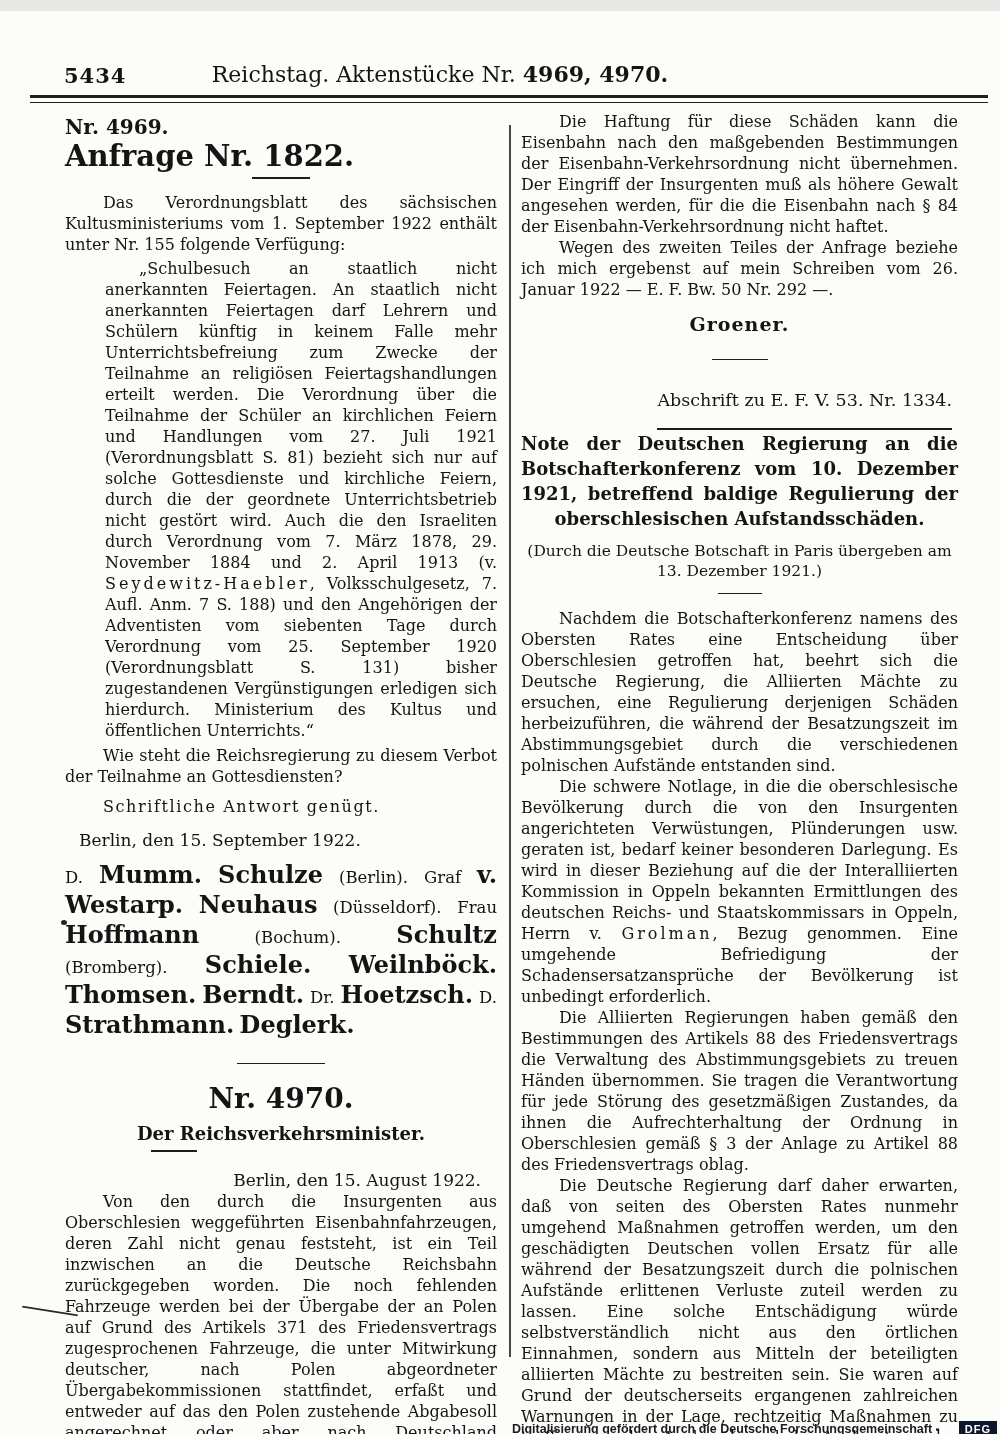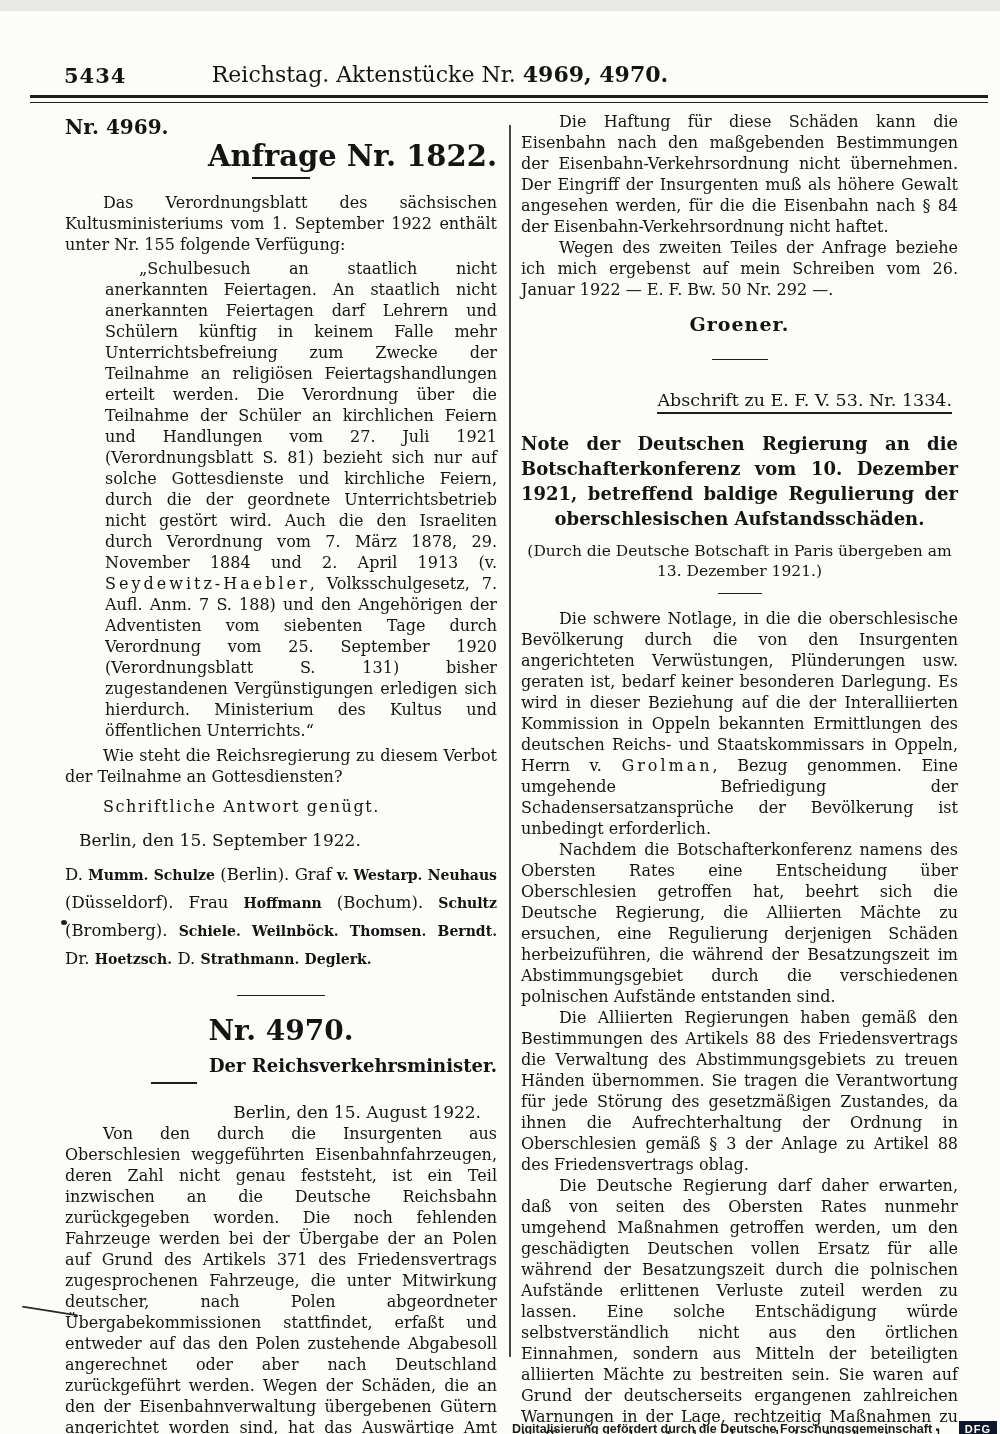--- a/index.html
+++ b/index.html
@@ -21,40 +21,40 @@
     border-top:3px solid #1d1d1d;border-bottom:1px solid #1d1d1d;}
   
   .col{position:absolute;top:102px;font-size:16px;line-height:21px;text-align:justify;}
   .col-left{left:65px;width:432px;}
   .col-right{left:521px;width:437px;top:100px;}
   .v-divider{position:absolute;left:509px;top:114px;width:2px;height:1232px;background:#474747;}
   p{margin:0;}
   .ind{text-indent:38px;}
   
   .num-head{margin:4px 0 8px;text-align:left;font-size:20px;font-weight:bold;}
-  .big-title{margin:0;text-align:right;font-size:29px;font-weight:bold;}
+  .big-title{margin:0;text-align:left;font-size:29px;font-weight:bold;}
   .hr-short{height:0;border:none;border-top:2px solid #1d1d1d;width:58px;margin:10px auto 13px;}
   .quote{margin:3px 0 4px 40px;text-indent:34px;}
   .answer{margin-top:9px;text-indent:38px;letter-spacing:1.6px;}
   .dateline{margin-top:13px;font-size:17px;text-indent:14px;text-align:left;}
   .signatures{margin-top:10px;line-height:27px;font-size:16.5px;text-align:justify;}
-  .signatures b{font-size:14px;}
+  .signatures b{font-size:24px;}
   
   .hr-mid{height:0;border:none;border-top:1.5px solid #1d1d1d;width:88px;margin:22px auto 24px;}
   .num-head2{margin:0 0 14px;text-align:center;font-size:28px;font-weight:bold;}
-  .minister{font-size:18px;font-weight:bold;text-align:right;}
+  .minister{font-size:18px;font-weight:bold;text-align:center;}
   .minister-underline{width:46px;height:2px;background:#1d1d1d;margin:6px 0 0 86px;}
   .dateline-right{margin-top:18px;font-size:17px;text-align:right;padding-right:16px;}
   .first-para{margin-top:12px;}
   .sperr{letter-spacing:3px;}
   
   .groener{margin-top:14px;text-align:center;font-weight:bold;font-size:19px;letter-spacing:1px;}
   .hr-g{height:0;border:none;border-top:1.5px solid #1d1d1d;width:56px;margin:24px auto 30px;}
   .abschrift{text-align:right;font-size:17.5px;margin:0 0 20px;padding-right:6px;text-indent:0;}
-  .abschrift span{border-bottom:2px solid #1d1d1d;padding-bottom:2px;text-align:center;}
+  .abschrift span{border-bottom:2px solid #1d1d1d;padding-bottom:18px;text-align:center;}
   .note-heading{font-size:18px;line-height:25px;font-weight:bold;text-align:justify;text-align-last:center;margin:0 0 10px;}
   .note-sub{font-size:15.5px;line-height:20px;text-align:center;margin:0 0 12px;text-indent:0;}
   .hr-n{height:0;border:none;border-top:1.5px solid #1d1d1d;width:44px;margin:0 auto 14px;}
   
   .artifact-dot{position:absolute;left:61px;top:909px;width:6px;height:5px;border-radius:50%;background:#222;}
   .artifact-stroke{position:absolute;left:22px;top:1299px;width:56px;height:2px;background:#2a2a2a;transform:rotate(9deg);}
   
   .footer{position:absolute;right:3px;top:1410px;display:flex;align-items:center;gap:19px;
     font-family:"Liberation Sans", sans-serif;font-size:12.5px;font-weight:bold;color:#1a1a1a;}
   .dfg-logo{display:inline-block;background:#0f172a;color:#fff;font-size:11px;font-weight:bold;
@@ -161,24 +161,24 @@
 
     <p class="groener">Groener.</p>
     <hr class="hr-g">
 
     <p class="abschrift"><span>Abschrift zu E. F. V. 53. Nr. 1334.</span></p>
 
     <p class="note-heading">Note der Deutschen Regierung an die Botschafterkonferenz vom 10. Dezember 1921, betreffend baldige Regulierung der oberschlesischen Aufstandsschäden.</p>
     <p class="note-sub">(Durch die Deutsche Botschaft in Paris übergeben am 13. Dezember 1921.)</p>
     <hr class="hr-n">
 
+    <p class="ind">Nachdem die Botschafterkonferenz namens des Obersten Rates eine Entscheidung über Oberschlesien getroffen hat, beehrt sich die Deutsche Regierung, die Alliierten Mächte zu ersuchen, eine Regulierung derjenigen Schäden herbeizuführen, die während der Besatzungszeit im Abstimmungsgebiet durch die verschiedenen polnischen Aufstände entstanden sind.</p>
+
     <p class="ind"><span>Die schwere Notlage, in die die oberschlesische Bevölkerung durch die von den Insurgenten angerichteten Verwüstungen, Plünderungen usw. geraten ist, bedarf keiner besonderen Darlegung. Es wird in dieser Beziehung auf die der Interalliierten Kommission in Oppeln bekannten Ermittlungen des deutschen Reichs- und Staatskommissars in Oppeln, Herrn v.</span>
       <span class="sperr">Grolman</span><span>, Bezug genommen. Eine umgehende Befriedigung der Schadensersatzansprüche der Bevölkerung ist unbedingt erforderlich.</span></p>
-
-    <p class="ind">Nachdem die Botschafterkonferenz namens des Obersten Rates eine Entscheidung über Oberschlesien getroffen hat, beehrt sich die Deutsche Regierung, die Alliierten Mächte zu ersuchen, eine Regulierung derjenigen Schäden herbeizuführen, die während der Besatzungszeit im Abstimmungsgebiet durch die verschiedenen polnischen Aufstände entstanden sind.</p>
 
     <p class="ind">Die Alliierten Regierungen haben gemäß den Bestimmungen des Artikels 88 des Friedensvertrags die Verwaltung des Abstimmungsgebiets zu treuen Händen übernommen. Sie tragen die Verantwortung für jede Störung des gesetzmäßigen Zustandes, da ihnen die Aufrechterhaltung der Ordnung in Oberschlesien gemäß § 3 der Anlage zu Artikel 88 des Friedensvertrags oblag.</p>
     <p class="ind">Die Deutsche Regierung darf daher erwarten, daß von seiten des Obersten Rates nunmehr umgehend Maßnahmen getroffen werden, um den geschädigten Deutschen vollen Ersatz für alle während der Besatzungszeit durch die polnischen Aufstände erlittenen Verluste zuteil werden zu lassen. Eine solche Entschädigung würde selbstverständlich nicht aus den örtlichen Einnahmen, sondern aus Mitteln der beteiligten alliierten Mächte zu bestreiten sein. Sie waren auf Grund der deutscherseits ergangenen zahlreichen Warnungen in der Lage, rechtzeitig Maßnahmen zu treffen, um den Ausbruch und die Ausbreitung der Unruhen zu verhindern.</p>
 
   </div>
 
   <div class="artifact-dot"></div>
   <div class="artifact-stroke"></div>
 
   <div class="footer">

